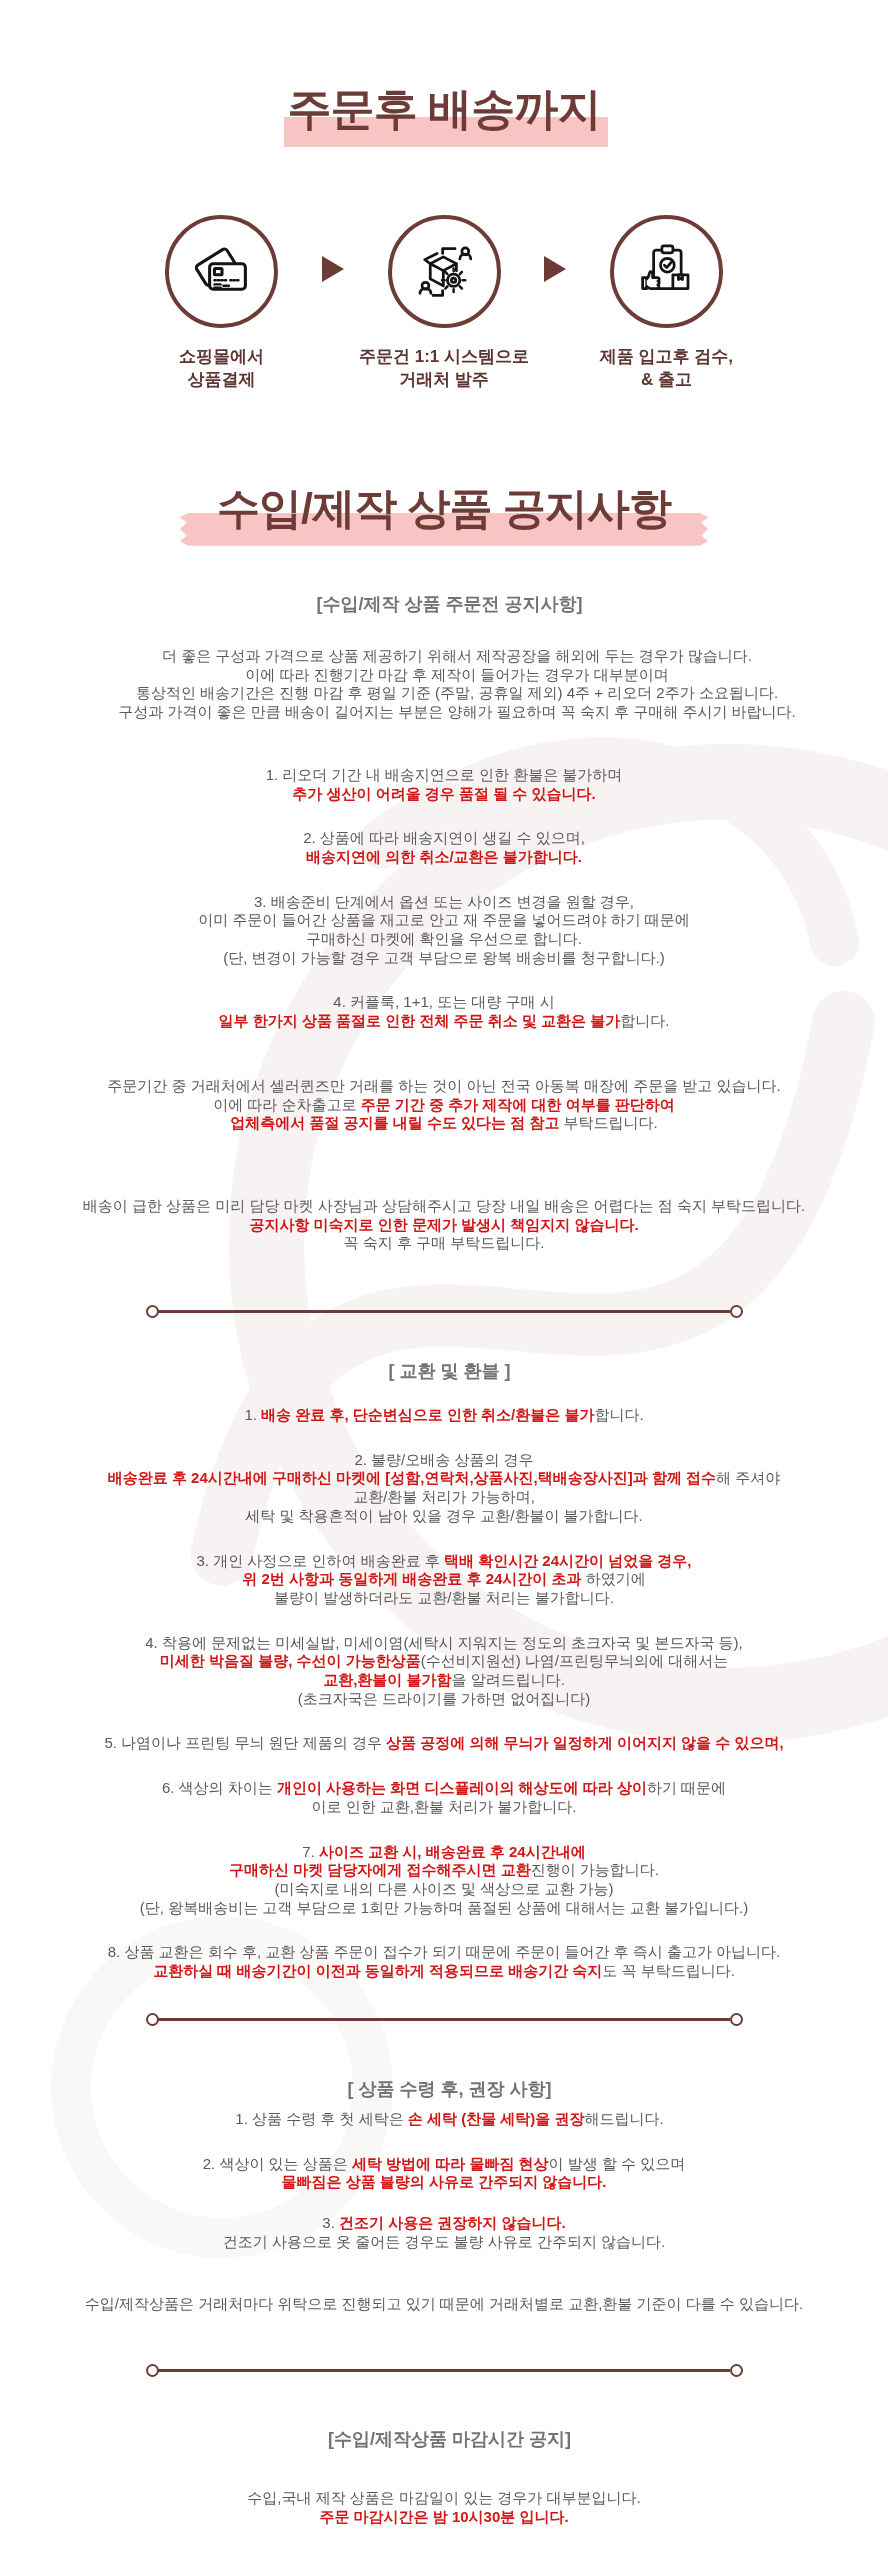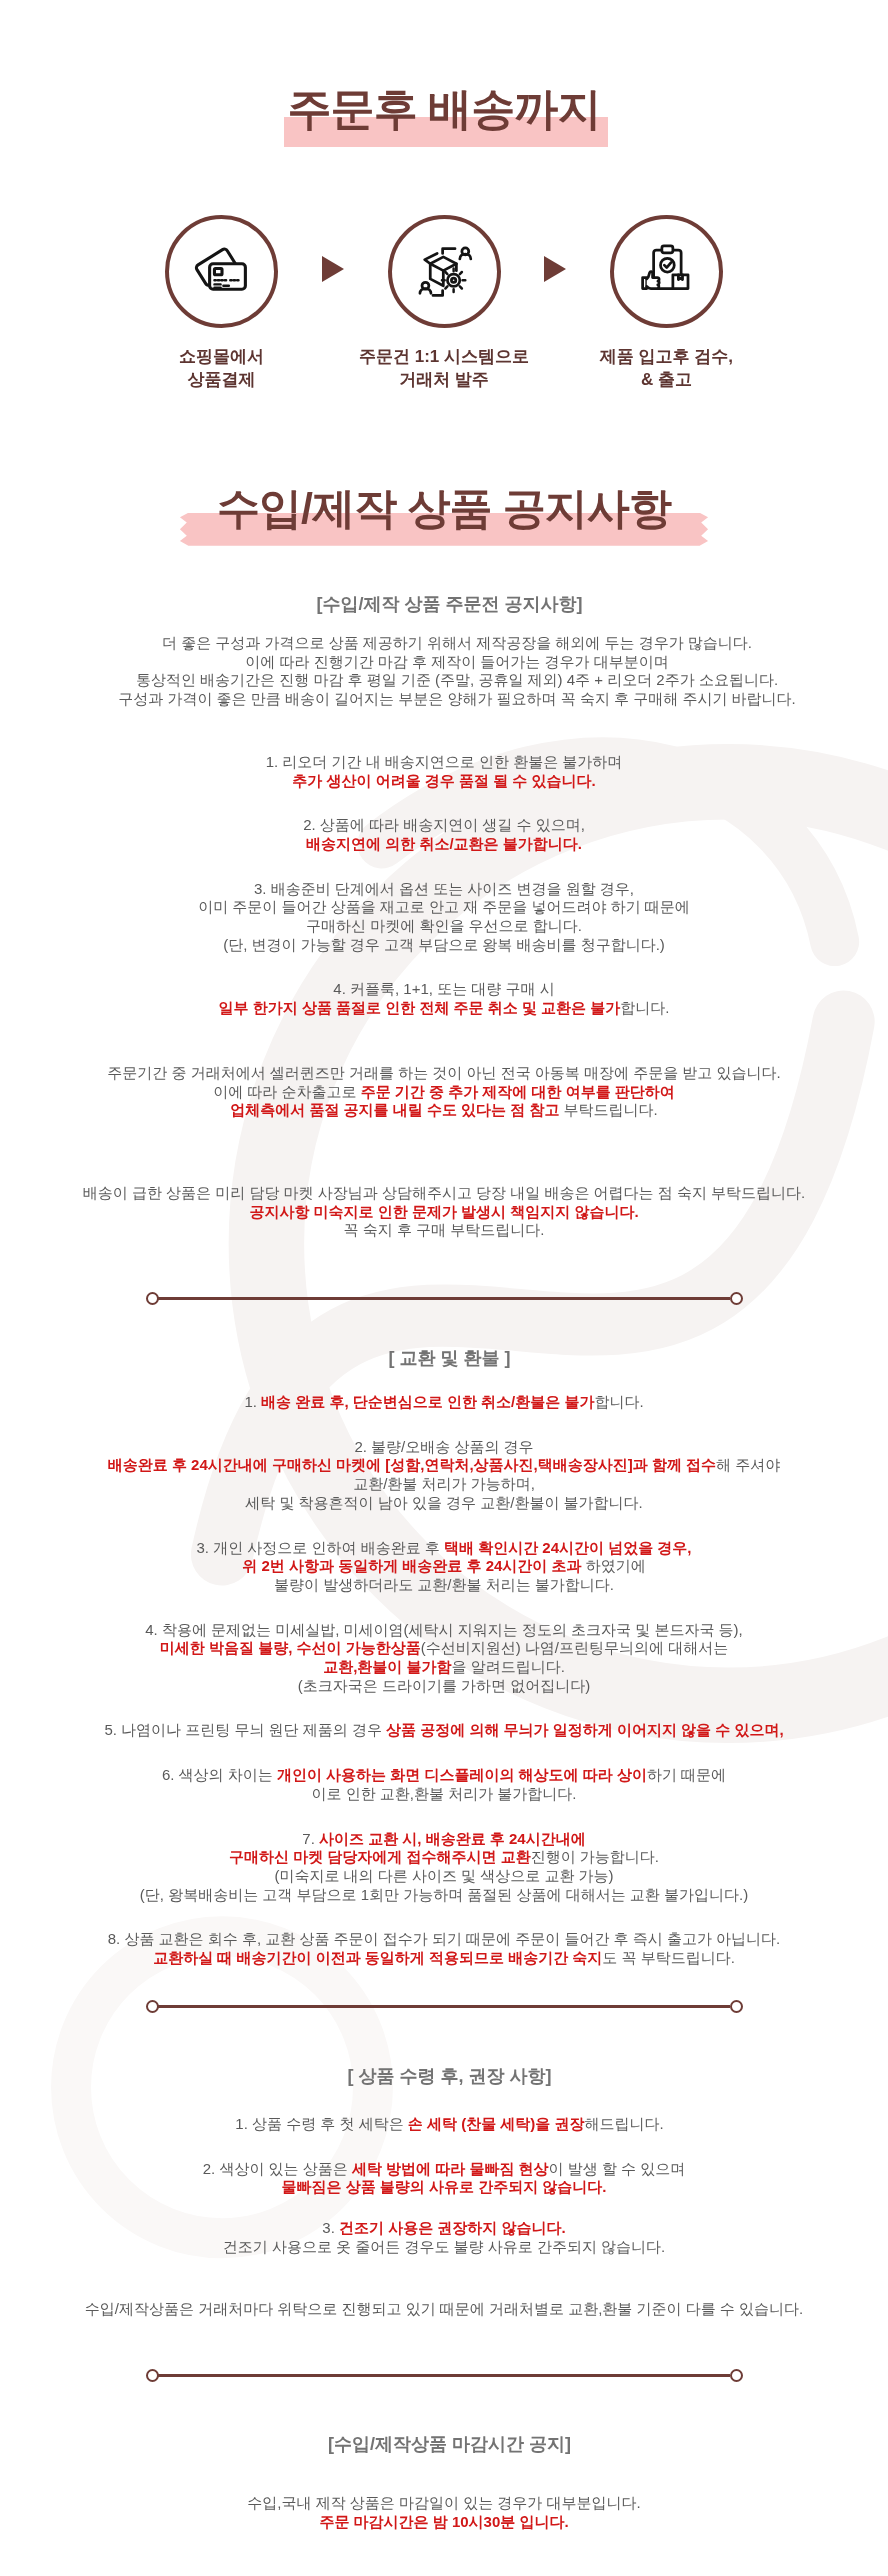--- a/index.html
+++ b/index.html
@@ -151,21 +151,21 @@
       </div>
 
     </div>
 
     <h2 class="section-title">
       <span class="tape">수입/제작 상품 공지사항</span>
     </h2>
 
     <div class="notice">
         <div class="bheader" style="margin-top: 0px;">[수입/제작 상품 주문전 공지사항]</div>
-        <div class="para" style="margin-top: 19px; padding-left: 26px;">
+        <div class="para" style="margin-top: 32px; padding-left: 26px;">
           <div class="line"><span class="g">더 좋은 구성과 가격으로 상품 제공하기 위해서 제작공장을 해외에 두는 경우가 많습니다.</span></div>
           <div class="line"><span class="g">이에 따라 진행기간 마감 후 제작이 들어가는 경우가 대부분이며</span></div>
           <div class="line"><span class="g">통상적인 배송기간은 진행 마감 후 평일 기준 (주말, 공휴일 제외) 4주 + 리오더 2주가 소요됩니다.</span></div>
           <div class="line"><span class="g">구성과 가격이 좋은 만큼 배송이 길어지는 부분은 양해가 필요하며 꼭 숙지 후 구매해 주시기 바랍니다.</span></div>
         </div>
         <div class="para" style="margin-top: 44px;">
           <div class="line"><span class="g">1. 리오더 기간 내 배송지연으로 인한 환불은 불가하며</span></div>
           <div class="line"><span class="r">추가 생산이 어려울 경우 품절 될 수 있습니다.</span></div>
         </div>
         <div class="para">
@@ -234,21 +234,21 @@
         <div class="para">
           <div class="line"><span class="g">8. 상품 교환은 회수 후, 교환 상품 주문이 접수가 되기 때문에 주문이 들어간 후 즉시 출고가 아닙니다.</span></div>
           <div class="line"><span class="r">교환하실 때 배송기간이 이전과 동일하게 적용되므로 배송기간 숙지</span><span class="g">도 꼭 부탁드립니다.</span></div>
         </div>
         <div class="divider" style="margin-top: 32px;">
           <span class="ring"></span>
           <span class="dline"></span>
           <span class="ring"></span>
         </div>
         <div class="bheader" style="margin-top: 53px;">[ 상품 수령 후, 권장 사항]</div>
-        <div class="para" style="margin-top: 28px; padding-left: 11px;">
+        <div class="para" style="margin-top: 10px; padding-left: 11px;">
           <div class="line"><span class="g">1. 상품 수령 후 첫 세탁은 </span><span class="r">손 세탁 (찬물 세탁)을 권장</span><span class="g">해드립니다.</span></div>
         </div>
         <div class="para">
           <div class="line"><span class="g">2. 색상이 있는 상품은 </span><span class="r">세탁 방법에 따라 물빠짐 현상</span><span class="g">이 발생 할 수 있으며</span></div>
           <div class="line"><span class="r">물빠짐은 상품 불량의 사유로 간주되지 않습니다.</span></div>
         </div>
         <div class="para" style="margin-top: 22px;">
           <div class="line"><span class="g">3. </span><span class="r">건조기 사용은 권장하지 않습니다.</span></div>
           <div class="line"><span class="g">건조기 사용으로 옷 줄어든 경우도 불량 사유로 간주되지 않습니다.</span></div>
         </div>

